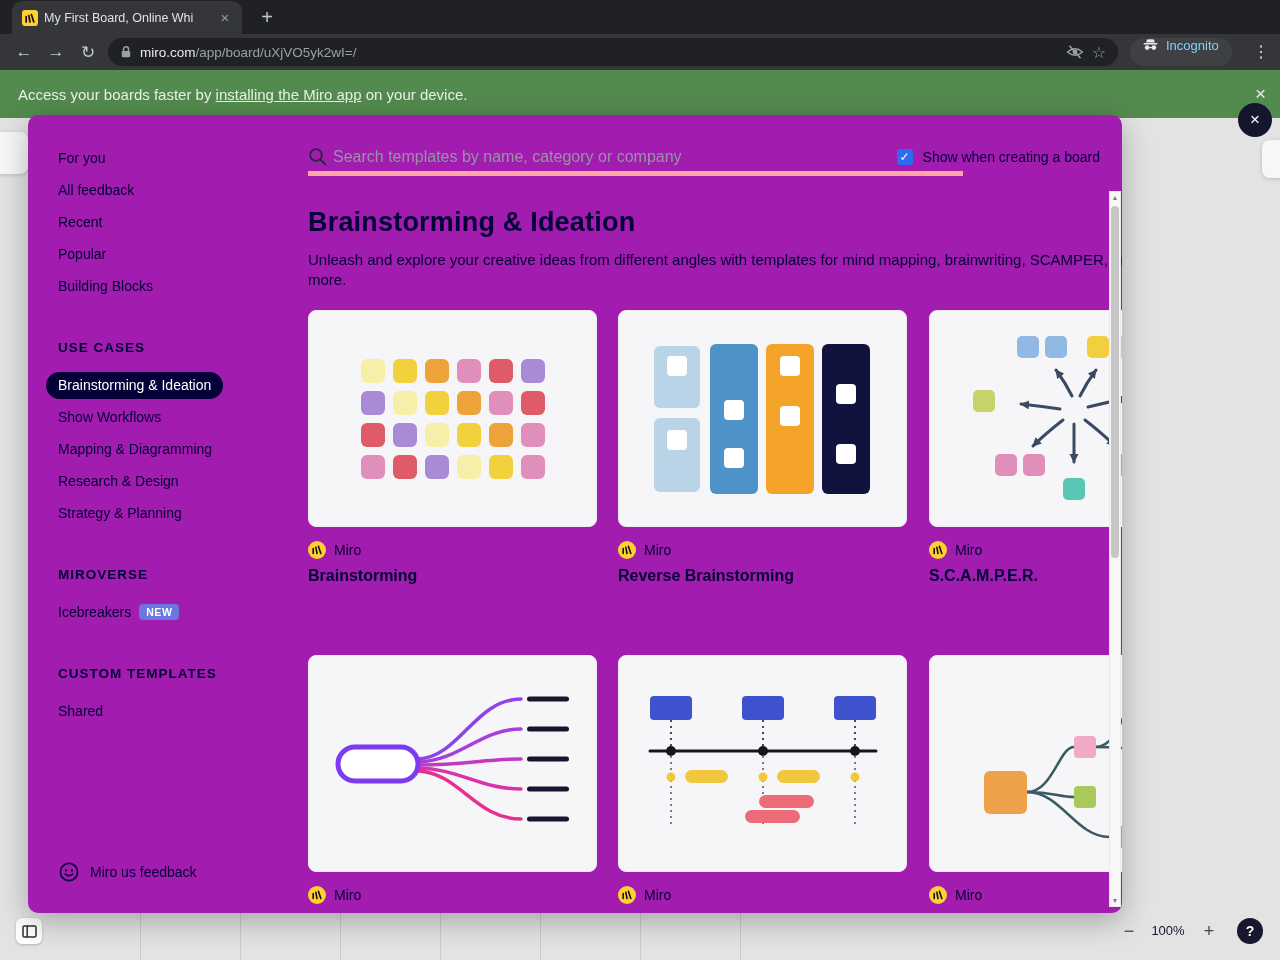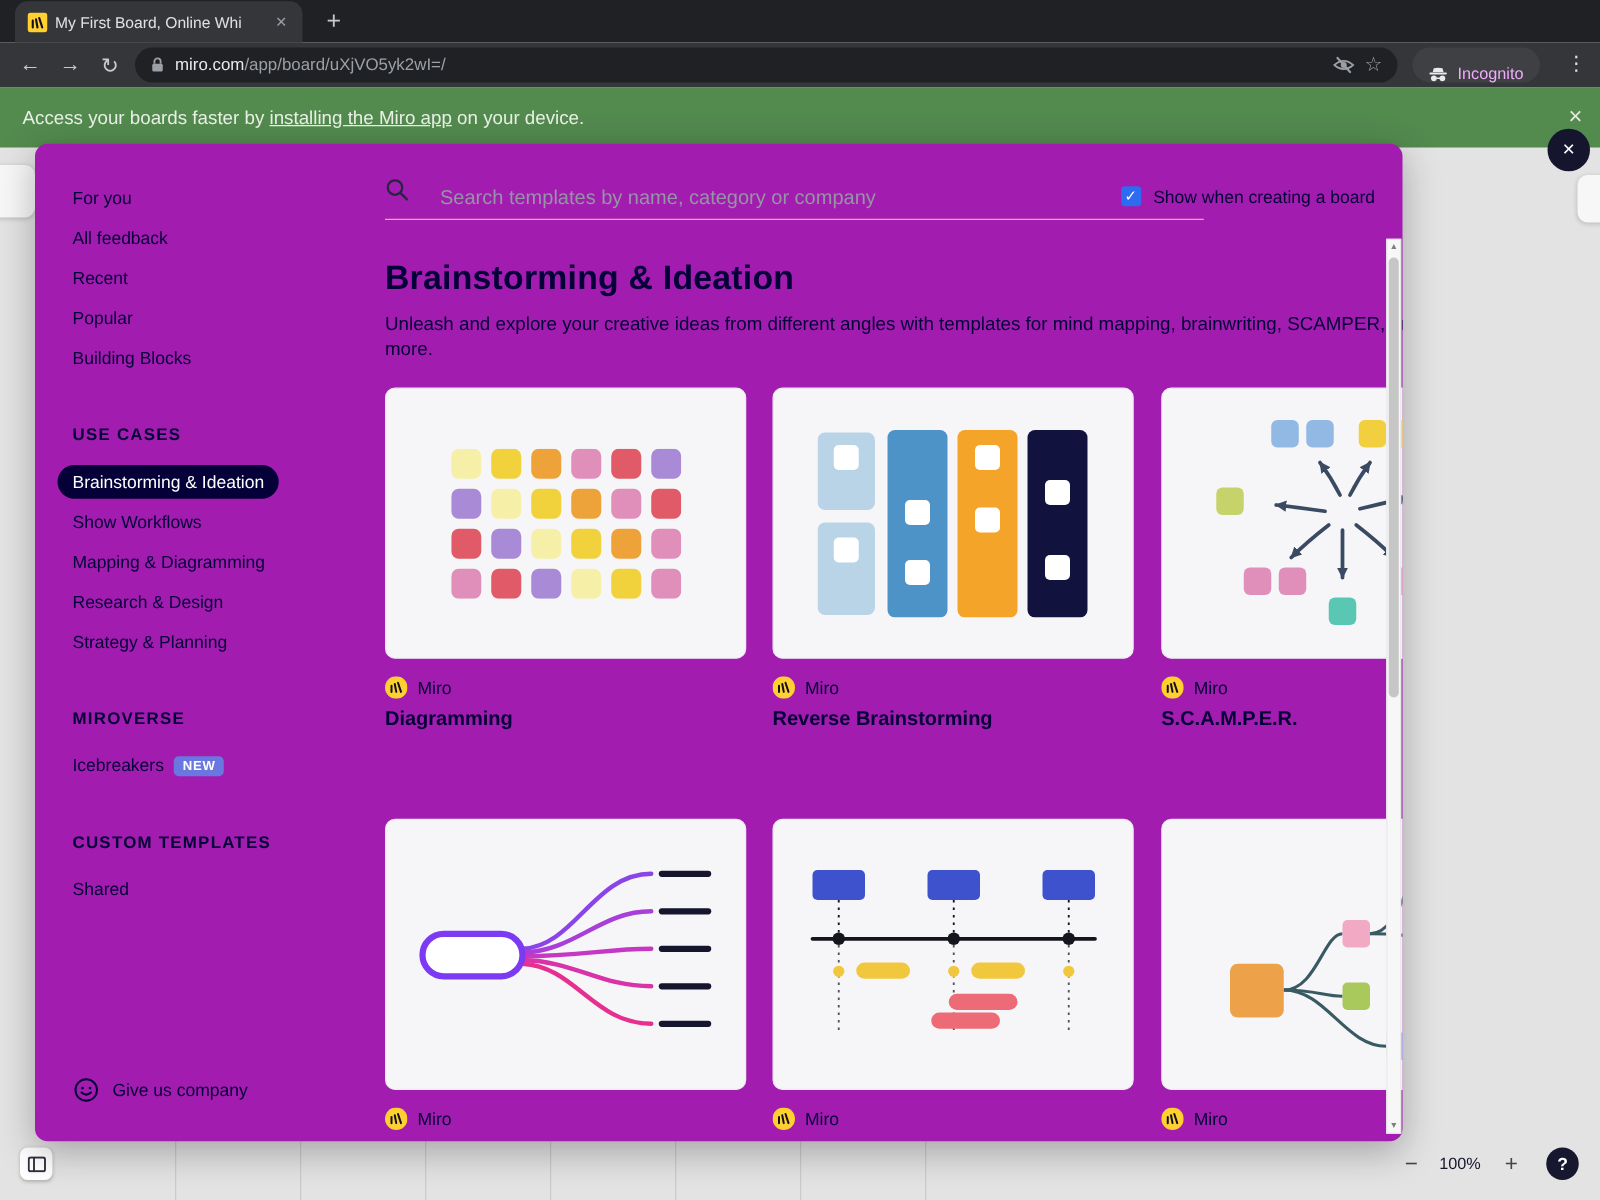--- a/index.html
+++ b/index.html
@@ -19,21 +19,21 @@
   .nav-icon { color:#c6cace; font-size:17px; width:32px; text-align:center; cursor:pointer; }
   .navbar .first { margin-left:8px; }
   .urlbar { position:absolute; left:108px; top:38px; width:1010px; height:28px; background:#202124;
             border-radius:14px; display:flex; align-items:center; padding:0 12px; gap:8px; }
   .url-host { color:#e8eaed; font-size:13.5px; }
   .url-path { color:#9aa0a6; font-size:13.5px; }
   .url-spacer { flex:1; }
   .url-icon { display:flex; align-items:center; cursor:pointer; }
   .star { color:#9aa0a6; font-size:16px; cursor:pointer; }
   .incog { position:absolute; left:1130px; top:38px; height:28px; border-radius:14px; background:#3f4043;
-           color:#f0abfc; display:flex; align-items:flex-end; padding:0 13px; gap:8px; font-size:13px; }
+           color:#7dd3fc; display:flex; align-items:flex-start; padding:0 13px; gap:8px; font-size:13px; }
   .menu-dots { position:absolute; left:1248px; top:38px; width:26px; height:28px; color:#dfe1e5;
                font-size:16px; text-align:center; line-height:28px; cursor:pointer; }
 
   
   .banner { position:absolute; top:70px; left:0; right:0; height:48px; background:var(--banner-green,#538a4e);
             color:#e9f1e7; font-size:15px; display:flex; align-items:center; padding-left:18px; }
   .banner a { color:#e9f1e7; }
   .banner-close { position:absolute; right:14px; top:0; height:48px; line-height:48px; font-size:19px;
                   color:#e2ecdf; cursor:pointer; }
 
@@ -69,21 +69,21 @@
   .pill { display:inline-block; background:var(--navy,#050038); color:#fff; border-radius:15px;
           padding:0 12px; height:27px; line-height:27px; margin-left:-12px; }
   .badge { display:inline-block; background:var(--new-badge-blue,#6b77e0); color:#fff; font-size:10.5px;
            font-weight:bold; border-radius:4px; padding:2px 7px; margin-left:8px; letter-spacing:.6px;
            vertical-align:1px; line-height:12px; }
   .feedback { position:absolute; left:30px; top:746px; display:flex; align-items:center; gap:10px;
               color:var(--navy,#050038); cursor:pointer; }
 
   .content { position:absolute; left:280px; top:0; right:0; bottom:0; }
   .search-row { position:absolute; left:0; top:27px; width:655px; height:34px;
-                border-bottom:1px solid #fca5a5; display:flex; gap:24px; }
+                border-bottom:5px solid #fca5a5; display:flex; align-items:center; gap:5px; }
   .search-row input { border:none; outline:none; flex:1; font-size:16px; color:var(--navy,#050038);
                       font-family:"Liberation Sans", sans-serif; background:transparent; }
   .search-row input::placeholder { color:#9595a6; }
   .show-row { position:absolute; right:22px; top:34px; display:flex; align-items:center; gap:10px;
               font-size:14px; color:var(--navy,#050038); }
   .checkbox { width:16px; height:16px; border-radius:3px; background:var(--accent-blue,#2e6bf0);
               color:#fff; font-size:12px; line-height:16px; text-align:center; cursor:pointer; }
   .page-title { position:absolute; left:0; top:92px; font-size:27px; font-weight:700;
                 color:var(--navy,#050038); letter-spacing:.2px; }
   .page-desc { position:absolute; left:0; top:135px; width:845px; font-size:15px; line-height:20px;
@@ -212,21 +212,21 @@
 
       <div class="feedback">
         <span style="display:flex;">
           <svg width="22" height="22" viewBox="0 0 22 22">
               <circle cx="11" cy="11" r="8.6" stroke="#050038" stroke-width="1.6" fill="none"></circle>
               <circle cx="8" cy="9.4" r="1.1" fill="#050038"></circle>
               <circle cx="14" cy="9.4" r="1.1" fill="#050038"></circle>
               <path d="M7.2,13 Q11,16.4 14.8,13" stroke="#050038" stroke-width="1.6" fill="none" stroke-linecap="round"></path>
             </svg>
         </span>
-        <span>Give us company</span>
+        <span>Miro us feedback</span>
       </div>
     </div>
 
     <div class="content">
       <div class="search-row">
         <span style="display:flex;">
           <svg width="20" height="20" viewBox="0 0 20 20">
               <circle cx="8" cy="8" r="5.8" stroke="#262640" stroke-width="1.8" fill="none"></circle>
               <line x1="12.3" y1="12.3" x2="17.5" y2="17.5" stroke="#262640" stroke-width="1.8" stroke-linecap="round"></line>
             </svg>
@@ -274,21 +274,21 @@
         </div>
         <div class="meta">
           <span style="display:flex;">
               <svg width="18" height="18" viewBox="0 0 18 18">
                 <circle cx="9" cy="9" r="9" fill="#ffd02f"></circle>
                 <path d="M5.2,12.5 L5.2,7.5 M9,12.5 L7.8,6.2 M12.8,12.5 L10.4,5.2" stroke="#101020" stroke-width="1.6" stroke-linecap="round" fill="none"></path>
               </svg>
             </span>
           <span>Miro</span>
         </div>
-        <div class="tpl-title">Diagramming</div>
+        <div class="tpl-title">Brainstorming</div>
       </div>
 
       <div class="tpl c1 r0">
         <div class="thumb">
           <svg width="218" height="150" viewBox="0 0 218 150">
             <rect x="0" y="2" width="46" height="62" rx="6" fill="#b9d4e6"></rect>
             <rect x="0" y="74" width="46" height="74" rx="6" fill="#b9d4e6"></rect>
             <rect x="56" y="0" width="48" height="150" rx="6" fill="#4e93c8"></rect>
             <rect x="112" y="0" width="48" height="150" rx="6" fill="#f4a428"></rect>
             <rect x="168" y="0" width="48" height="150" rx="6" fill="#12123f"></rect>

